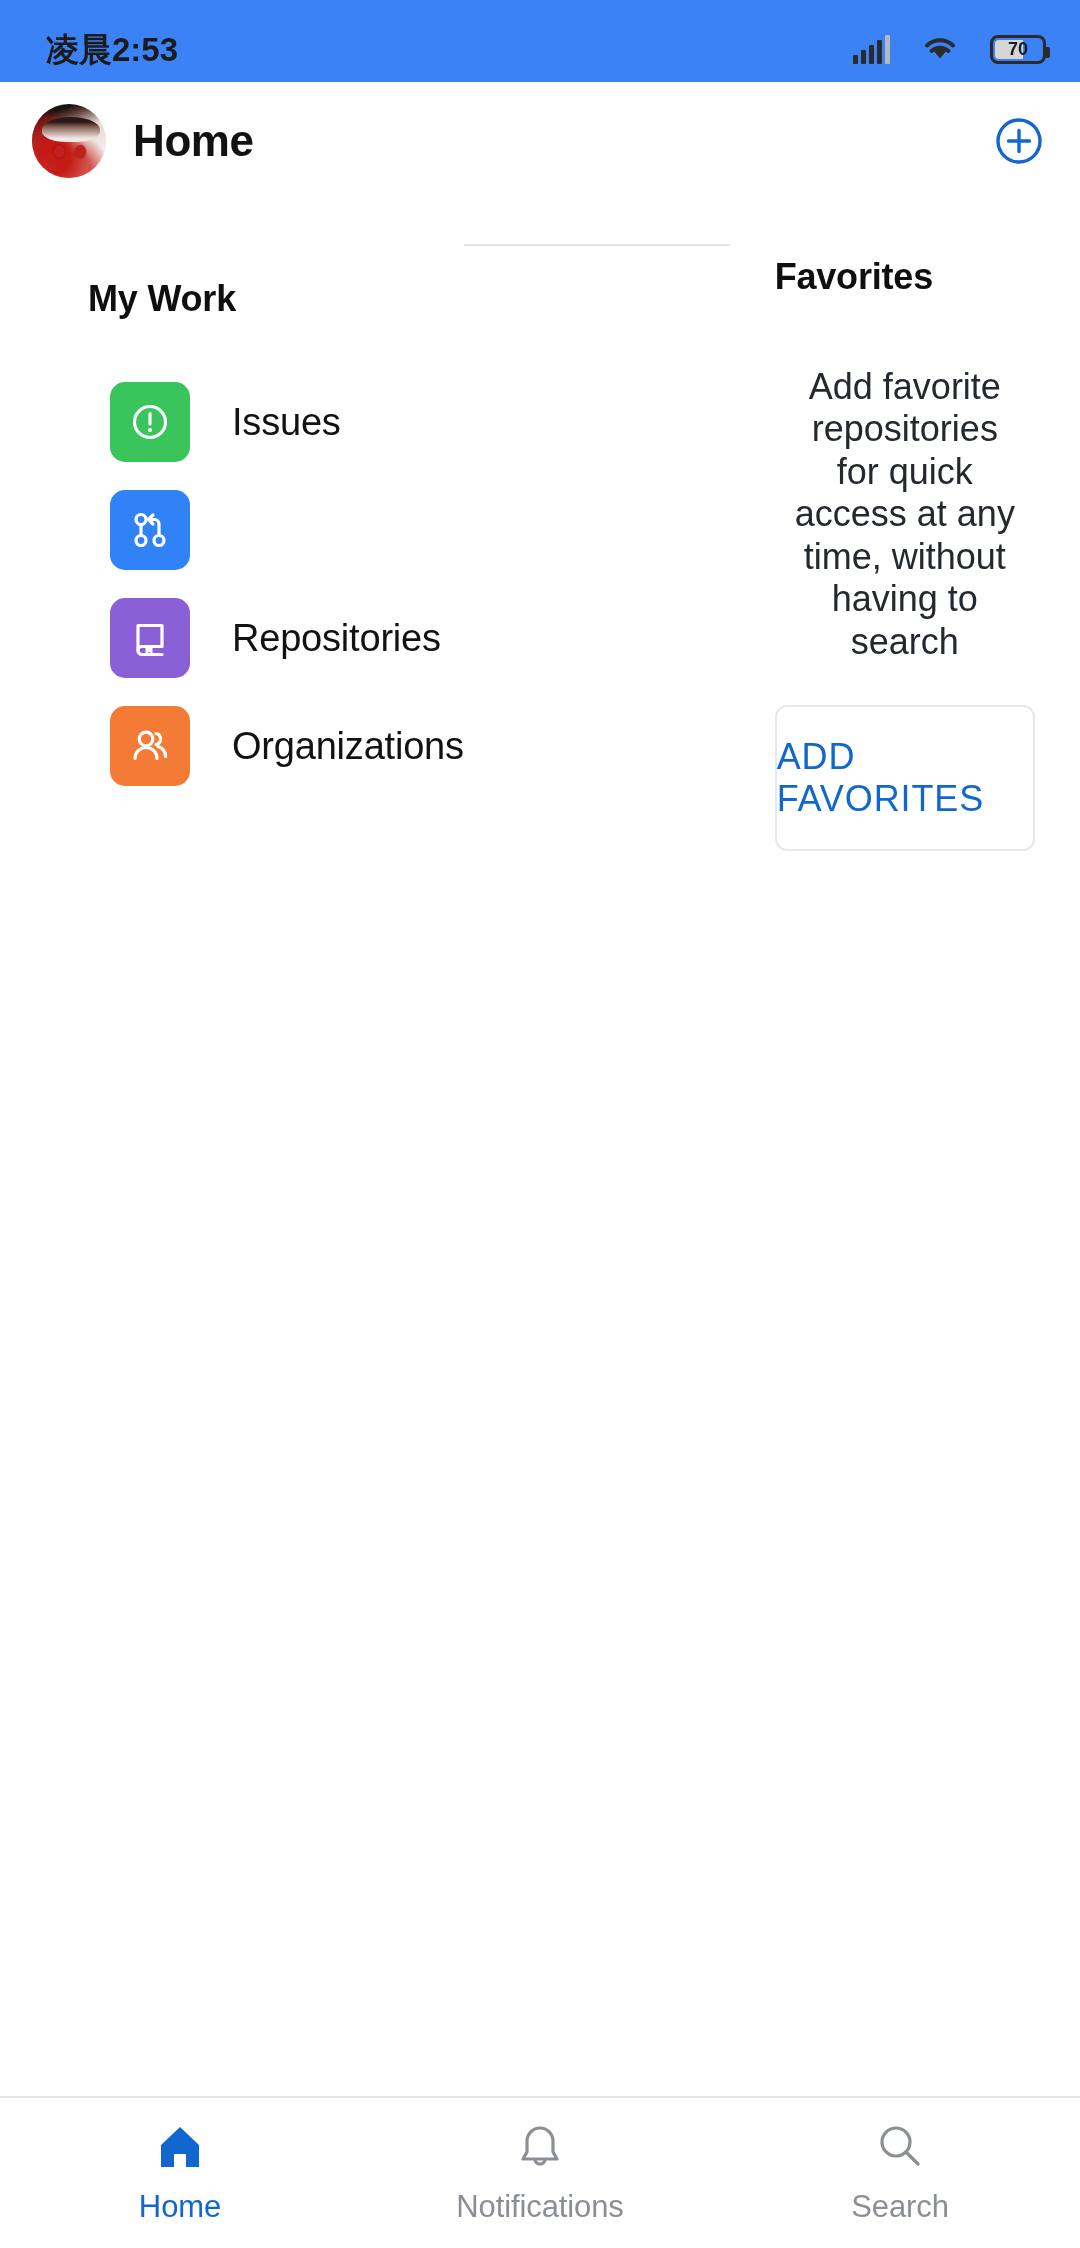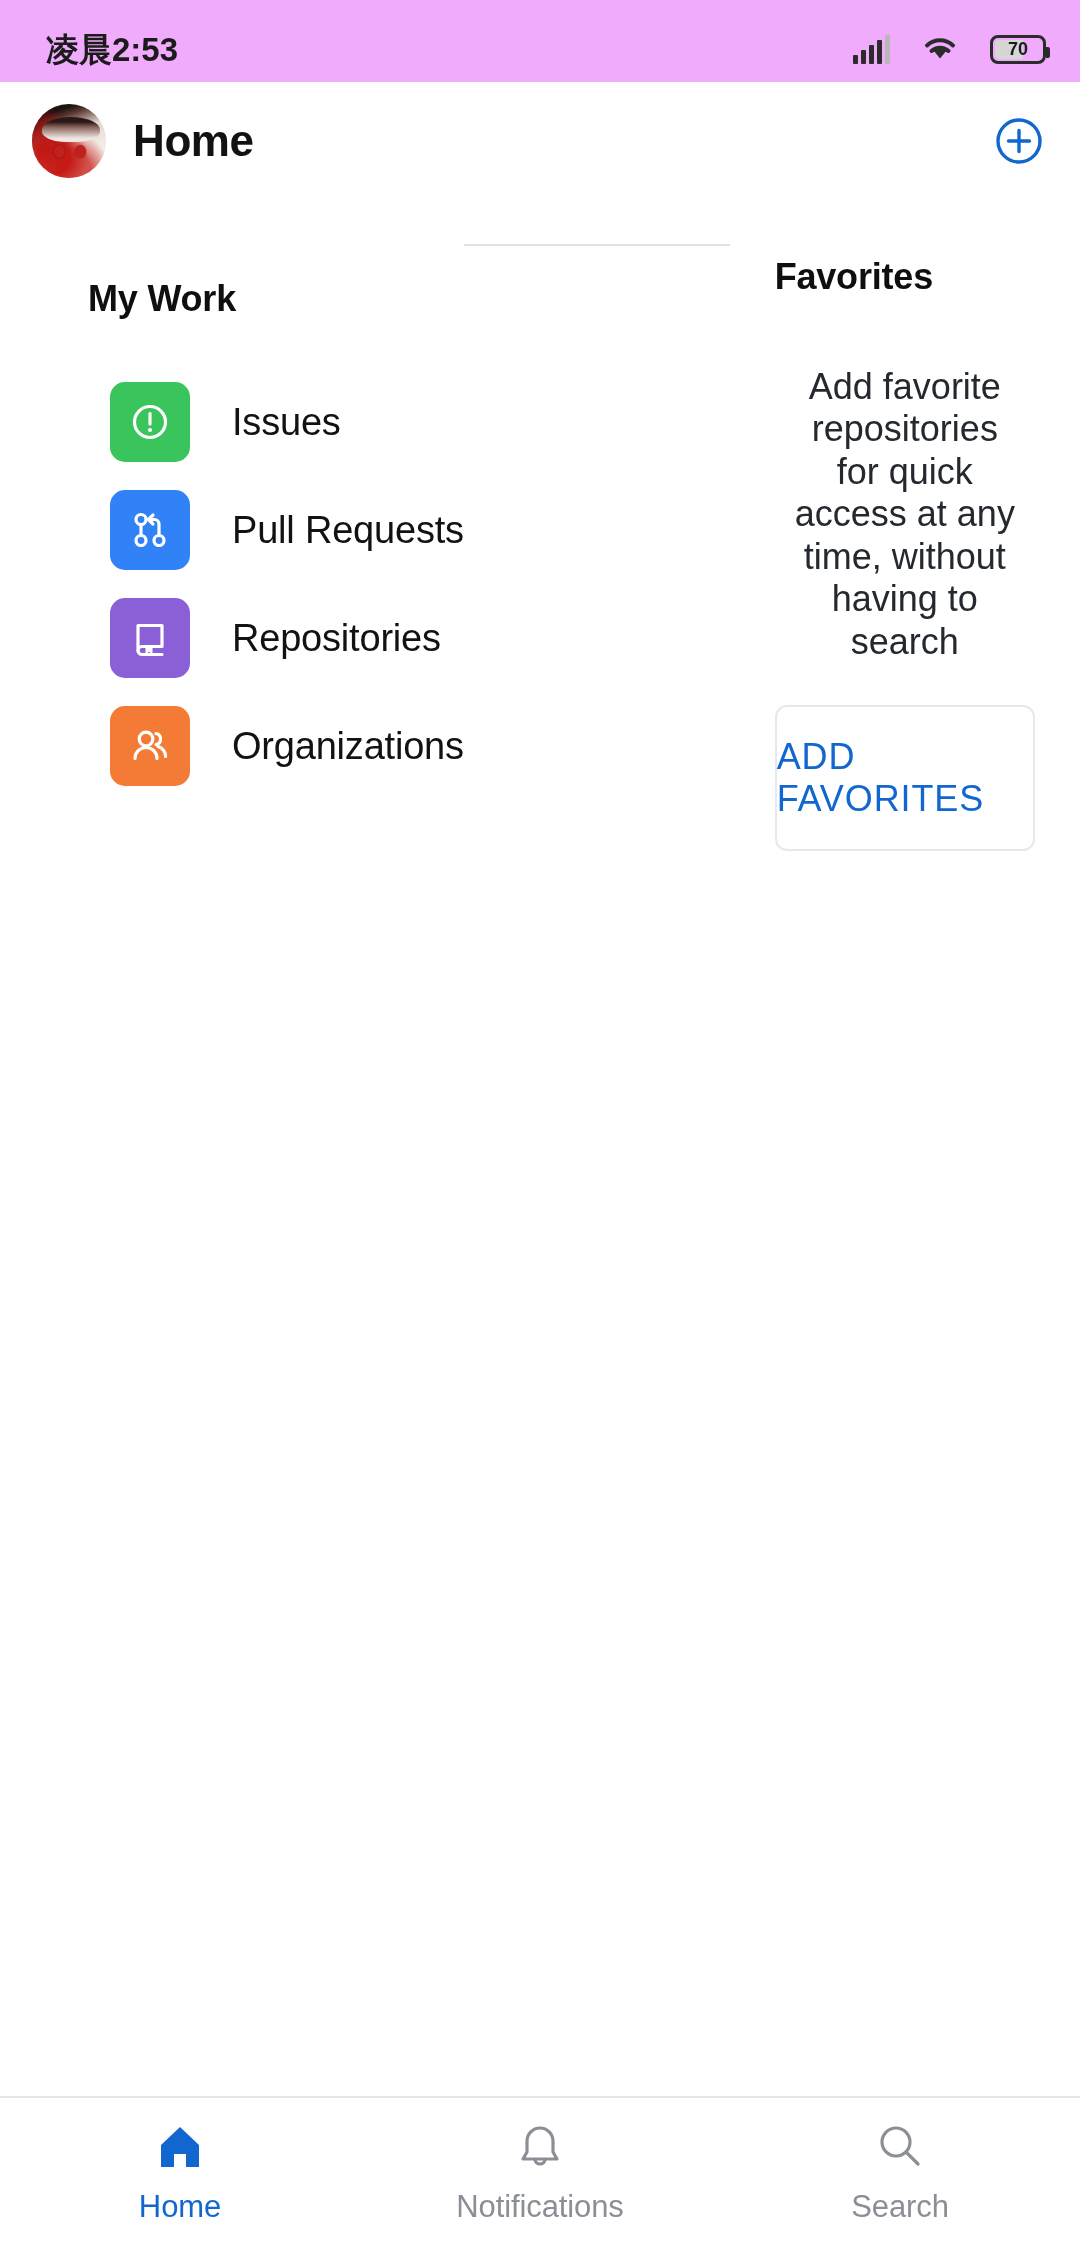--- a/index.html
+++ b/index.html
@@ -15,21 +15,21 @@
     background:#ffffff;
     display:flex; flex-direction:column;
   }
 
   
   .statusbar {
     height:82px;
     flex:0 0 82px;
     display:flex; align-items:center; justify-content:space-between;
     padding:16px 34px 0 46px;
-    background:#f0abfc;
+    background:#3b82f6;
   }
   .status-time {
     font-size:33px; font-weight:700; color:#1b1b1b;
     letter-spacing:0px; line-height:1;
   }
   .status-right { display:flex; align-items:center; gap:32px; }
   .signal-icon { display:flex; align-items:flex-end; gap:3px; height:30px; }
   .signal-icon i { display:block; width:5px; background:#2b2b2b; border-radius:1px; }
   .signal-icon i:nth-child(1){height:9px;}
   .signal-icon i:nth-child(2){height:14px;}
@@ -218,21 +218,20 @@
           <span class="work-tile" style="background:#3182f6">
             <svg width="46" height="46" viewBox="0 0 46 46">
               <circle cx="14" cy="12.5" r="5" fill="none" stroke="#ffffff" stroke-width="3.2"></circle>
               <circle cx="14" cy="33.5" r="5" fill="none" stroke="#ffffff" stroke-width="3.2"></circle>
               <circle cx="32" cy="33.5" r="5" fill="none" stroke="#ffffff" stroke-width="3.2"></circle>
               <path d="M14 17.5 V28.5" stroke="#ffffff" stroke-width="3.2" stroke-linecap="round"></path>
               <path d="M32 28.5 V17 A4.5 4.5 0 0 0 27.5 12.5 H22" stroke="#ffffff" stroke-width="3.2" fill="none" stroke-linecap="round"></path>
               <path d="M26 8 L21.5 12.5 L26 17" stroke="#ffffff" stroke-width="3.2" fill="none" stroke-linecap="round" stroke-linejoin="round"></path>
             </svg>
           </span>
-          <span class="work-label">Pull Requests</span>
         </div>
 
         <div class="work-row">
           <span class="work-tile" style="background:#8b5fd6">
             <svg width="46" height="46" viewBox="0 0 46 46">
               <path d="M11 10.5 H35 V31.5 H15 A4 4 0 0 0 11 35.5 Z" fill="none" stroke="#ffffff" stroke-width="3.2" stroke-linejoin="round"></path>
               <path d="M11 35.5 A4 4 0 0 0 15 39.5 H35" fill="none" stroke="#ffffff" stroke-width="3.2" stroke-linecap="round"></path>
               <path d="M18.5 31.5 H25.5 V40 L22 36.5 L18.5 40 Z" fill="#ffffff"></path>
             </svg>
           </span>

